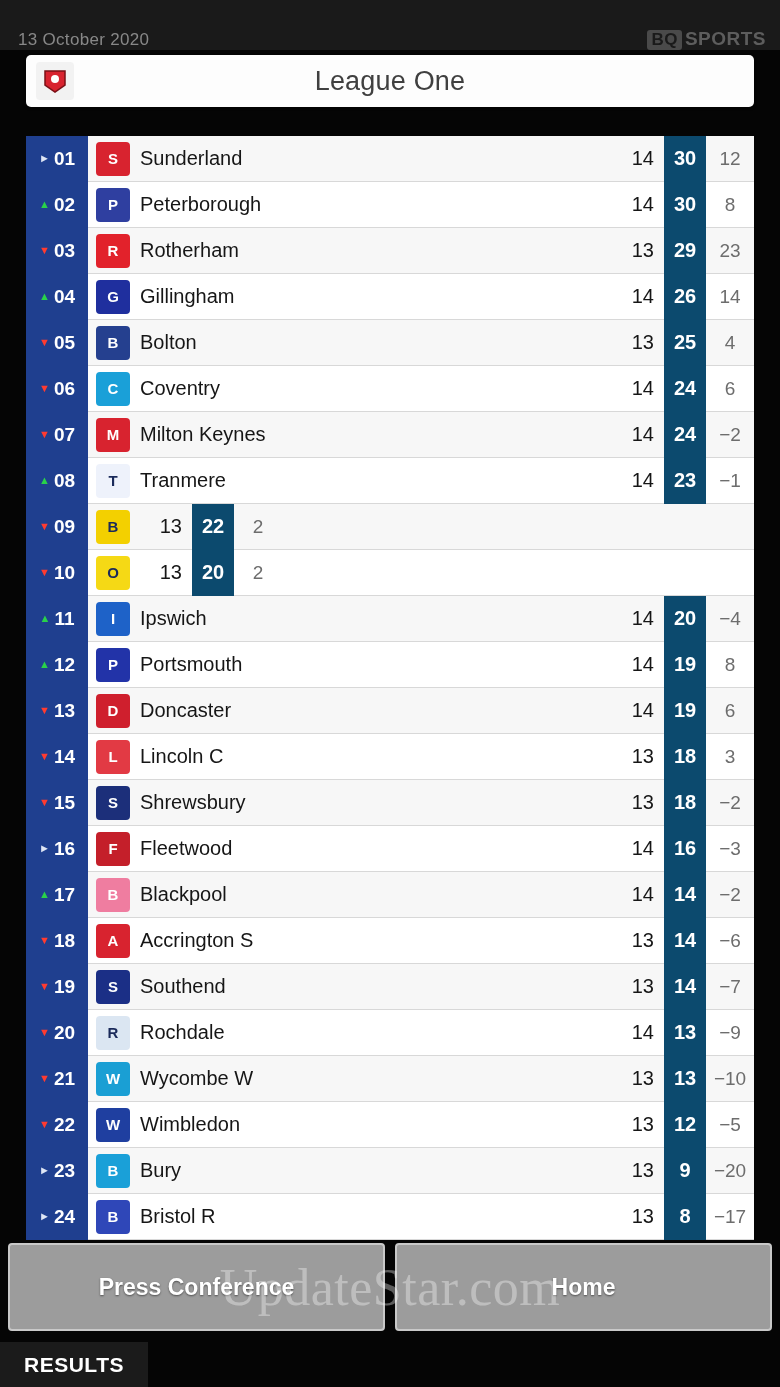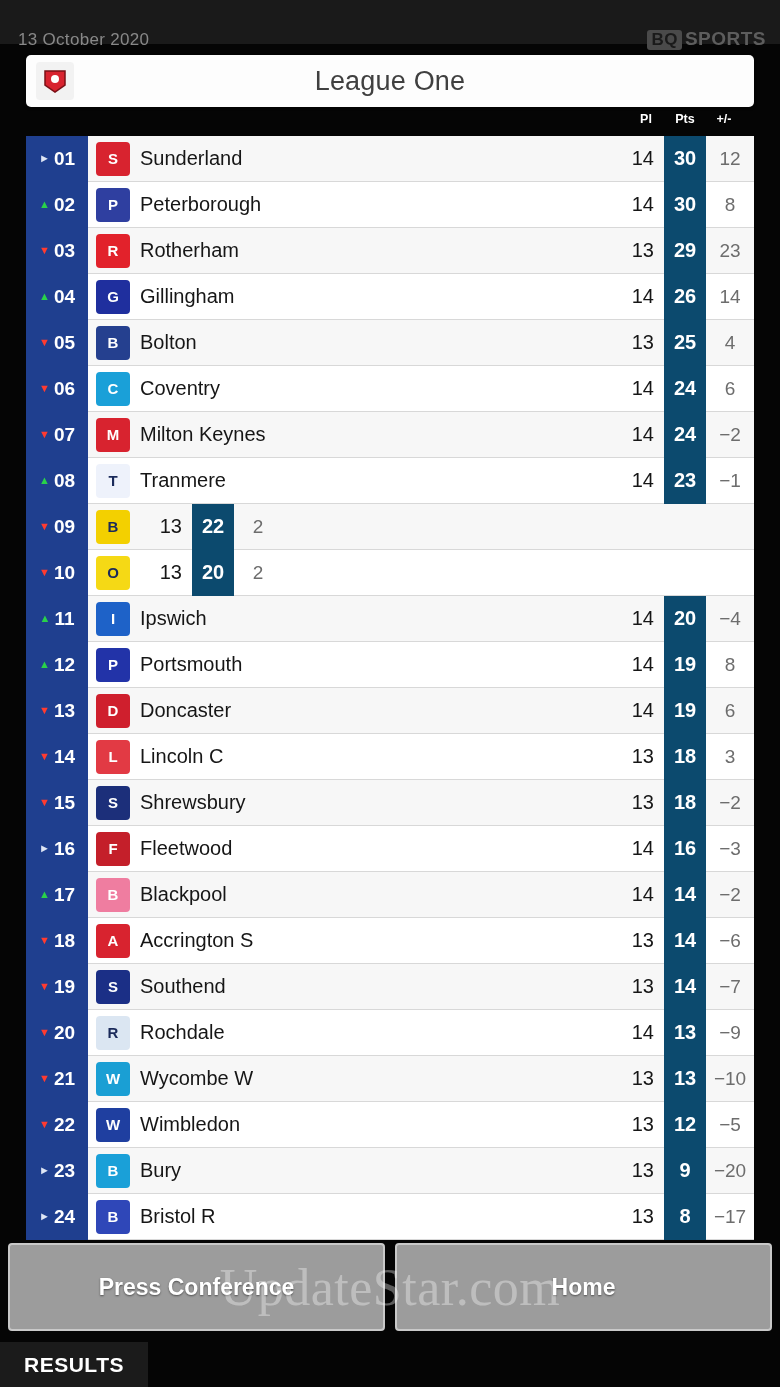--- a/index.html
+++ b/index.html
@@ -9,21 +9,21 @@
     font-family: "Liberation Sans", sans-serif;
     overflow: hidden;
   }
   .screen {
     position: relative;
     width: 780px; height: 1387px;
     background: #050505;
   }
   
   .topstrip {
-    position: absolute; top: 0; left: 0; width: 780px; height: 44px;
+    position: absolute; top: 0; left: 0; width: 780px; height: 50px;
     background: #1a1a1a;
   }
   .topstrip .date {
     position: absolute; left: 18px; top: 30px;
     font-size: 17px; color: #888; letter-spacing: .3px;
   }
   .topstrip .broadcaster {
     position: absolute; right: 14px; top: 28px;
     font-size: 19px; font-weight: bold; color: #5d5d5d;
     letter-spacing: .5px;
@@ -178,25 +178,20 @@
   <div class="header">
     <div class="crest">
       <svg width="28" height="28" viewBox="0 0 28 28">
         <path d="M4 4 h20 v14 l-10 7 l-10 -7 z" fill="#d8232f" stroke="#7a1016" stroke-width="1.5"></path>
         <circle cx="14" cy="12" r="4" fill="#fff"></circle>
       </svg>
     </div>
     <div class="title">League One</div>
   </div>
 
-  <div class="colhead">
-    <span class="ch-pl">Pl</span>
-    <span class="ch-pts">Pts</span>
-    <span class="ch-gd">+/-</span>
-  </div>
 
   <div class="table" id="table">
       <div class="row">
         <div class="rank">
           <span class="arr same">►</span>
           <span>01</span>
         </div>
         <div class="badge" style="background: rgb(216, 35, 47); color: rgb(255, 255, 255);">S</div>
         <div class="team">Sunderland</div>
         <div class="played">14</div>

